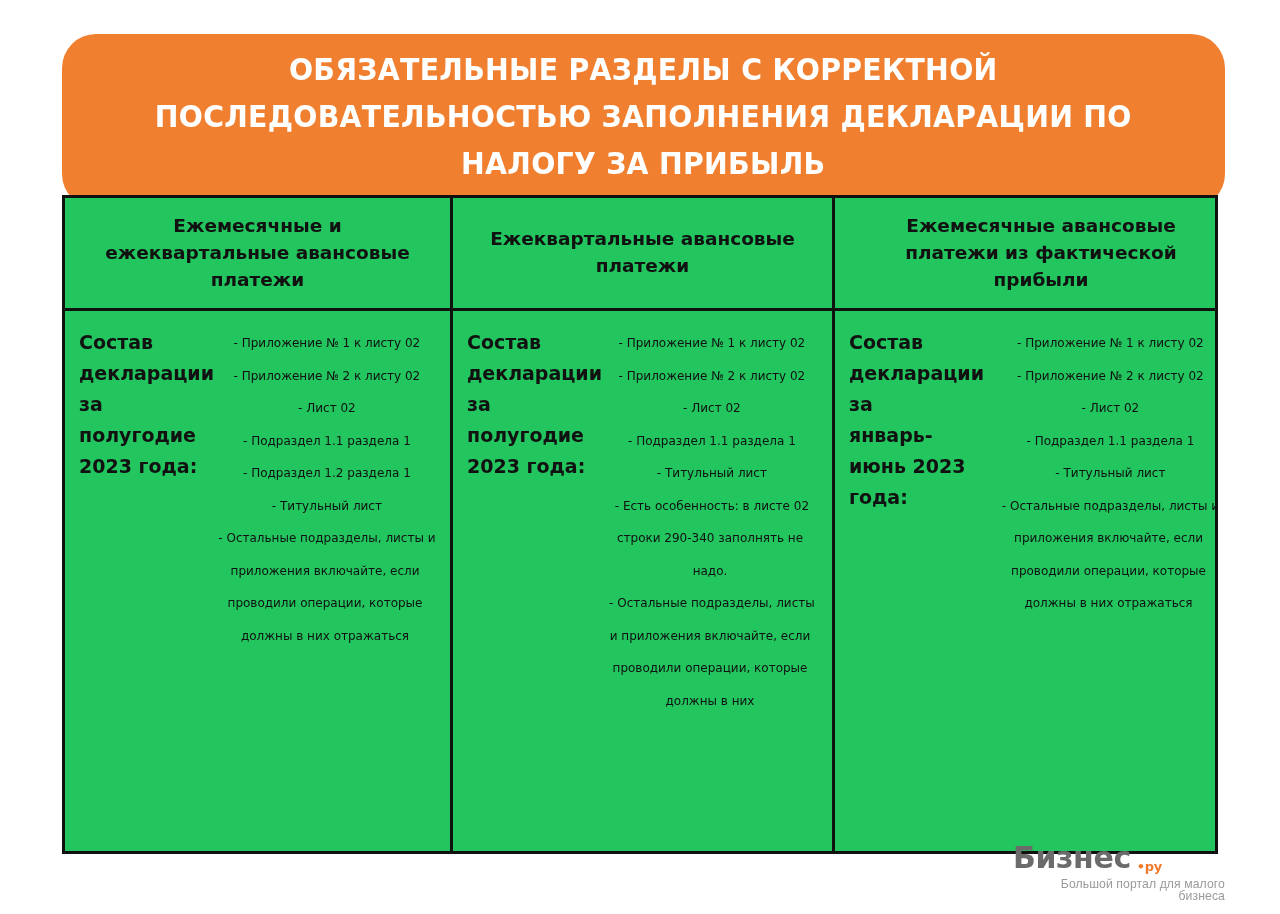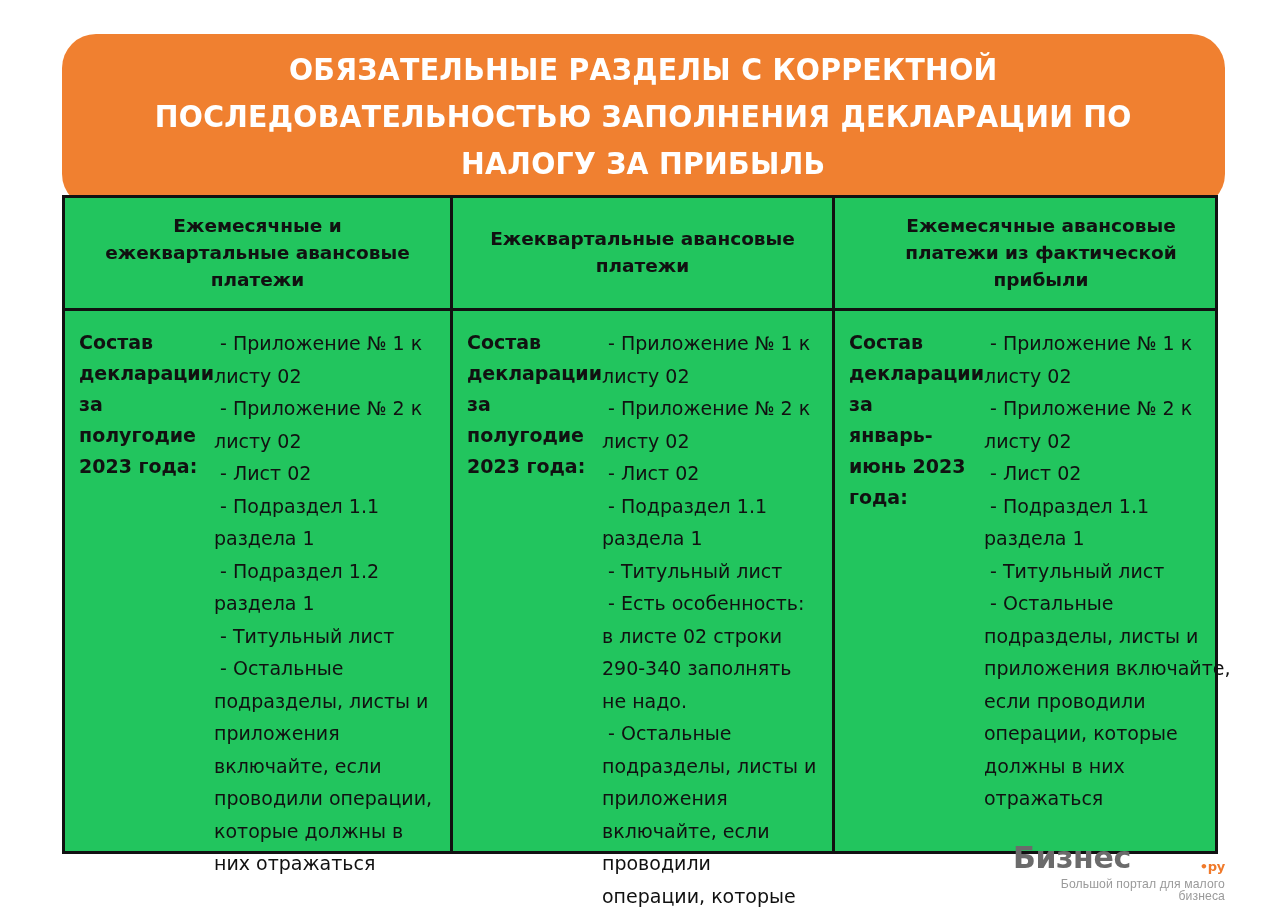--- a/index.html
+++ b/index.html
@@ -101,41 +101,42 @@
     font-weight: 700;
     font-size: 19px;
     line-height: 31px;
     color: #111111;
     white-space: pre-line;
     margin-bottom: 34px;
   }
   .cell-lines {
     font-family: "DejaVu Sans", "Liberation Sans", sans-serif;
     font-weight: 400;
-    font-size: 19px;
+    font-size: 12px;
     line-height: 32.5px;
     color: #111111;
+    text-align: center;
   }
   .cell-line {
     white-space: pre-wrap;
   }
 
   
   .logo {
     position: absolute;
     right: 55px;
     bottom: 12px;
     width: 212px;
     text-align: right;
     line-height: 1;
   }
   .logo-main {
     display: flex;
     align-items: flex-start;
-    justify-content: space-between;
+    justify-content: flex-start;
     gap: 6px;
   }
   .logo-word {
     font-family: "DejaVu Sans", "Liberation Sans", sans-serif;
     font-weight: 700;
     font-size: 30px;
     color: #6b6b6b;
     letter-spacing: -0.4px;
   }
   .logo-ru {

